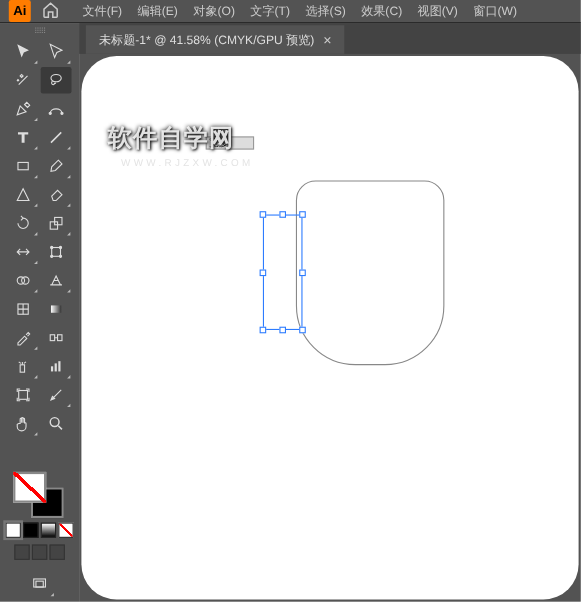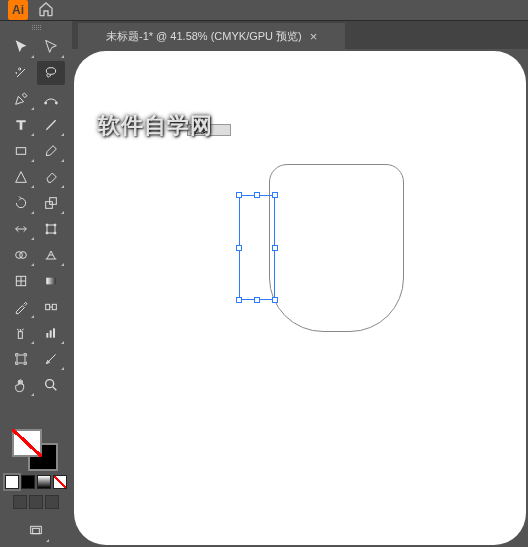--- a/index.html
+++ b/index.html
@@ -1,19 +1,19 @@
 <!DOCTYPE html>
 <html><head>
 <meta charset="utf-8">
 <style>
 * { margin: 0; padding: 0; box-sizing: border-box; font-family: "Microsoft YaHei", Arial, sans-serif; }
 body { width: 528px; height: 547px; background: #aaa; overflow: hidden; }
 .app { display: flex; flex-direction: column; width: 100%; height: 100%; }
 .titlebar { height: 30px; background: #535353; display: flex; align-items: center; padding: 0 8px; font-size: 11px; color: #ccc; }
-.titlebar .logo { width: 20px; height: 20px; background: #ff7c00; border-radius: 2px; display: flex; align-items: center; justify-content: center; color: #404040; font-weight: bold; font-size: 12px; }
+.titlebar .logo { width: 20px; height: 20px; background: #ff7c00; border-radius: 2px; display: flex; align-items: center; justify-content: center; color: #000000; font-weight: bold; font-size: 12px; }
 .titlebar .home-icon { margin-left: 10px; color: #ccc; }
 .titlebar .menu { display: flex; gap: 0; margin-left: 14px; }
 .titlebar .menu span { padding: 0 7px; cursor: default; }
 .subbar { height: 5px; background: #383838; border-bottom:1px solid #2a2a2a; }
 .body { flex: 1; display: flex; }
 .toolbar { width: 72px; background: #535353; display: flex; flex-direction: column; align-items: center; padding: 4px 0; }
 .grip { width: 40px; height: 6px; display:flex; gap:1px; justify-content:center; margin-bottom:4px;}
 .grip div{width:1px;height:1px;background:#888;box-shadow:0 2px #888,0 4px #888;}
 .tool-grid { display: grid; grid-template-columns: 28px 28px; gap: 2px 2px; }
 .tool { width: 28px; height: 24px; display: flex; align-items: center; justify-content: center; color: #ddd; border-radius: 2px; position:relative;}
@@ -29,21 +29,21 @@
 .mini-sw .a{background:#fff;outline:2px solid #777;}
 .mini-sw .b{background:#000;}
 .mini-sw .c{background:linear-gradient(#fff,#000);}
 .mini-sw .d{background:#fff;position:relative;}
 .mini-sw .d::after{content:"";position:absolute;inset:0;background:linear-gradient(to top right, transparent 44%, #ff0000 44%, #ff0000 56%, transparent 56%);}
 .modes { display:flex; gap:2px; margin-top:6px;}
 .modes div{width:14px;height:14px;border:1px solid #333;background:#444;}
 .screen { margin-top:10px;}
 .main { flex:1; display:flex; flex-direction:column; background:#535353;}
 .tabbar { height:28px; background:#434343; display:flex; align-items:center; padding-left:6px; color:#ddd; font-size:11px;}
-.tab { background:#535353; height:26px; display:flex; align-items:center; padding:0 28px; margin-top:2px; gap:8px;}
+.tab { background:#535353; height:26px; display:flex; align-items:center; padding:0 12px; margin-top:2px; gap:8px;}
 .tab .x { color:#ccc; font-size:13px;}
 .canvas-wrap { flex:1; background:#fff; margin:2px; position:relative; overflow:hidden;border-radius:32px;}
 .shape-round { position:absolute; left:195px; top:113px; width:135px; height:168px; border:1px solid #888; border-radius:18px 18px 54px 54px; background:transparent;}
 .sel-rect { position:absolute; left:165px; top:144px; width:36px; height:105px; border:1px solid #2d7cff;}
 .handle { position:absolute; width:6px; height:6px; background:#fff; border:1px solid #2d7cff;}
 .h-tl{left:-4px;top:-4px;} .h-tr{right:-4px;top:-4px;} .h-bl{left:-4px;bottom:-4px;} .h-br{right:-4px;bottom:-4px;}
 .h-tm{left:50%;top:-4px;margin-left:-3px;} .h-bm{left:50%;bottom:-4px;margin-left:-3px;}
 .h-ml{left:-4px;top:50%;margin-top:-3px;} .h-mr{right:-4px;top:50%;margin-top:-3px;}
 .cursor-box{position:absolute; left:113px; top:73px; width:44px; height:12px; background:#ddd; border:1px solid #999; font-size:9px; padding:0 2px; display:flex;align-items:center;}
 .wm { position:absolute; left:24px; top:60px; color:rgba(255,255,255,.85); font-weight:bold; font-size:22px; text-shadow:0 0 4px #000,1px 1px 2px #444; letter-spacing:1px; pointer-events:none;}
@@ -53,20 +53,30 @@
 <body>
 
 <div class="app">
   <div class="titlebar">
     <div class="logo">Ai</div>
     <span class="home-icon">
       <svg viewBox="0 0 24 24" width="16" height="16" fill="none" stroke="#ccc" stroke-width="2">
           <path d="M3 11l9-8 9 8v10a1 1 0 0 1-1 1h-5v-7h-6v7H4a1 1 0 0 1-1-1z"></path>
         </svg>
     </span>
+    <div class="menu">
+      <span>文件(F)</span>
+      <span>编辑(E)</span>
+      <span>对象(O)</span>
+      <span>文字(T)</span>
+      <span>选择(S)</span>
+      <span>效果(C)</span>
+      <span>视图(V)</span>
+      <span>窗口(W)</span>
+    </div>
   </div>
   <div class="subbar"></div>
   <div class="body">
     <div class="toolbar">
       <div class="grip">
           <div></div>
           <div></div>
           <div></div>
           <div></div>
           <div></div>
@@ -295,16 +305,17 @@
           <div class="handle h-tl"></div>
           <div class="handle h-tm"></div>
           <div class="handle h-tr"></div>
           <div class="handle h-ml"></div>
           <div class="handle h-mr"></div>
           <div class="handle h-bl"></div>
           <div class="handle h-bm"></div>
           <div class="handle h-br"></div>
         </div>
         <div class="wm">软件自学网</div>
+        <div class="wm-sub">WWW.RJZXW.COM</div>
       </div>
     </div>
   </div>
 </div>
 
 </body></html>

